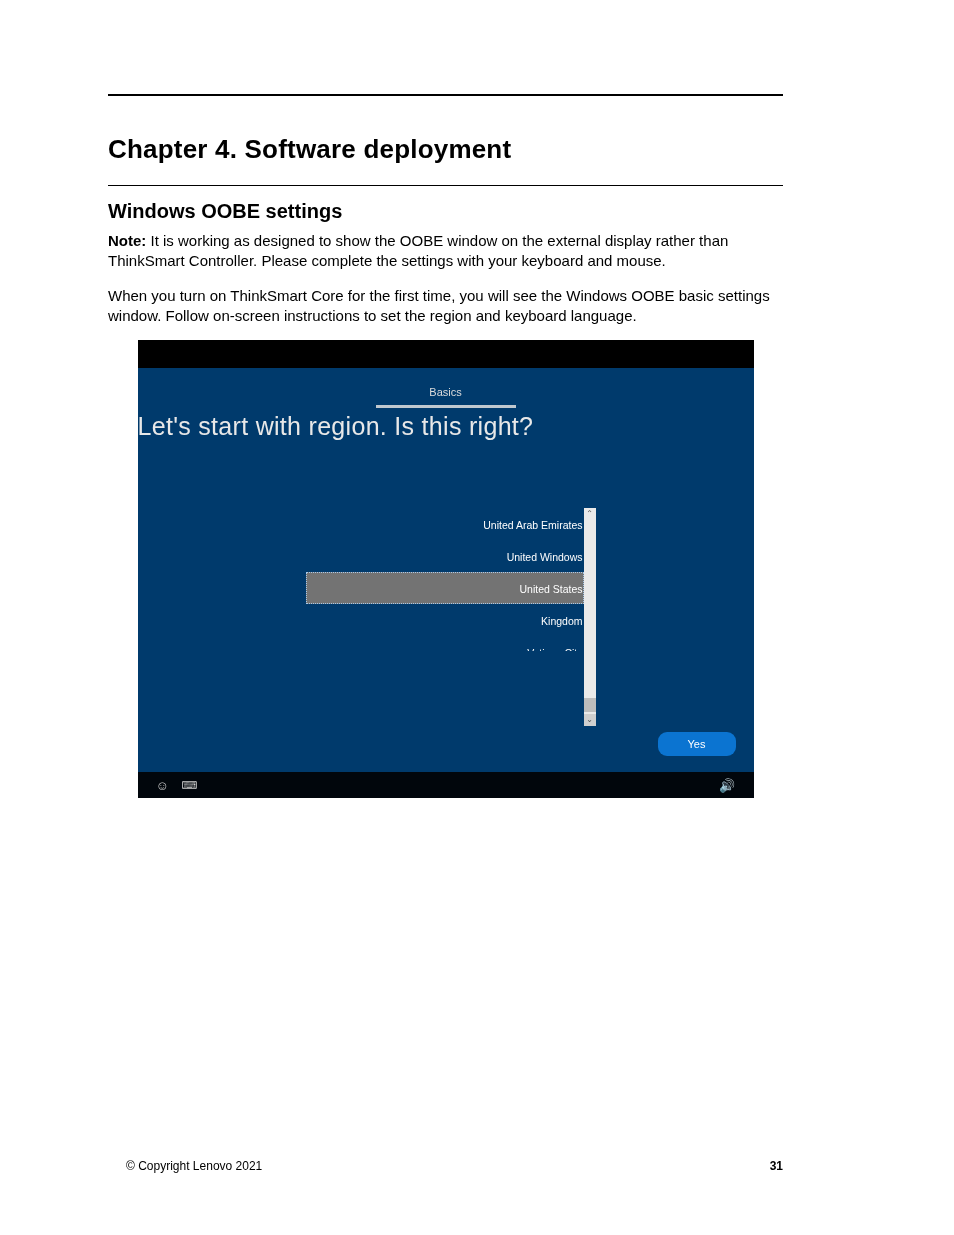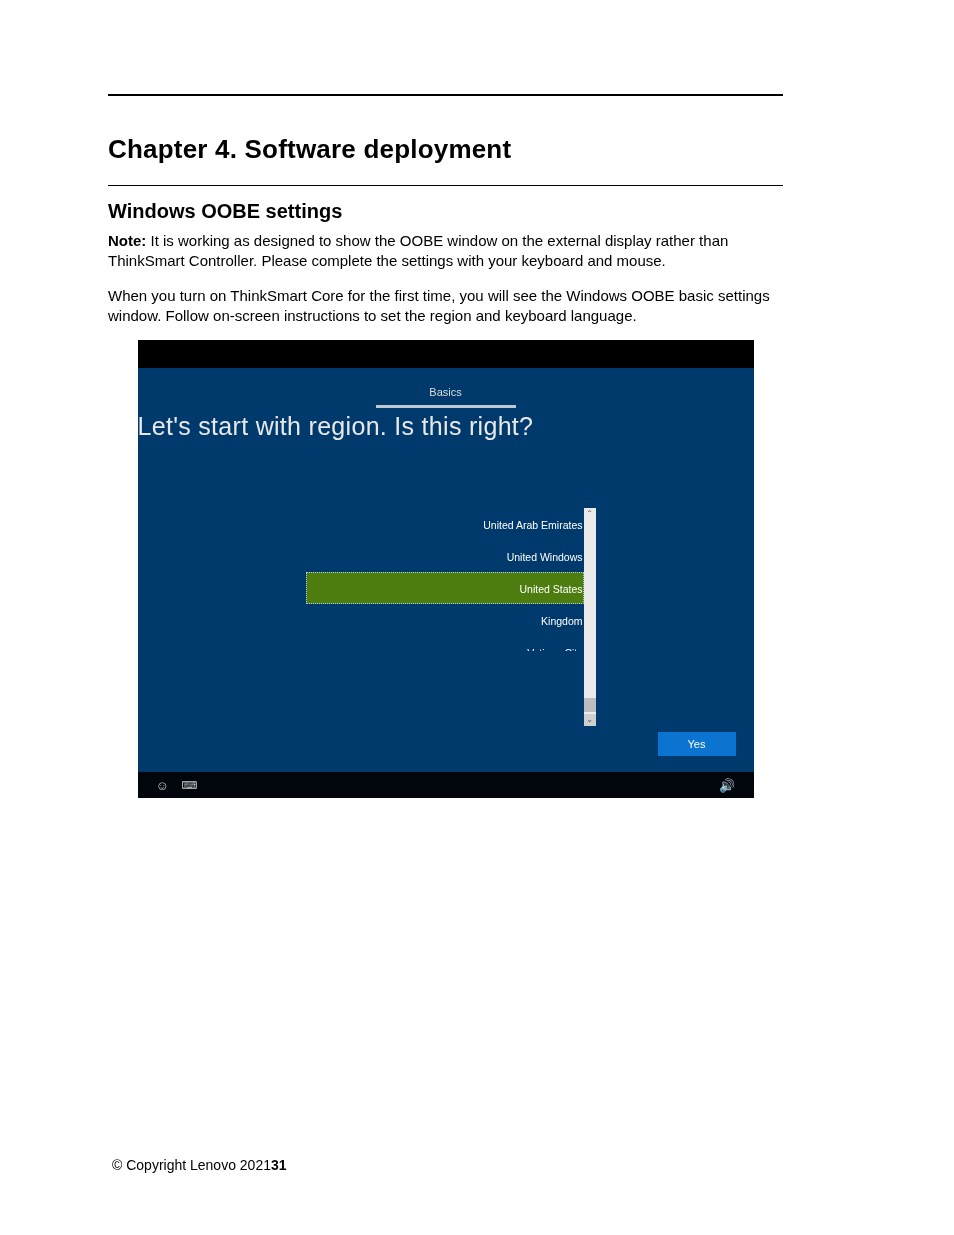--- a/index.html
+++ b/index.html
@@ -13,31 +13,31 @@
   .body-text { font-size: 15px; line-height: 1.35; margin-bottom: 14px; }
   .note-label { font-weight: bold; }
   .screenshot { width: 616px; height: 458px; margin: 10px auto 0 auto; background: #003a6c; position: relative; overflow: hidden; }
   .ss-top { height: 28px; background: #000; position: relative; }
   .ss-tab { position: absolute; left: 50%; transform: translateX(-50%); top: 0; width: 140px; height: 28px; color: #ddd; font-size: 11px; text-align: center; line-height: 24px; margin-top: 40px; }
   .ss-tab-underline { position: absolute; bottom: 0; left: 0; right: 0; height: 3px; background: #c0c8cf; }
   .ss-heading { color: #e8e8e8; font-size: 25px; font-weight: 300; margin-top: 44px; letter-spacing: 0.3px; }
   .ss-listwrap { position: absolute; left: 168px; top: 168px; width: 290px; height: 218px; }
   .ss-list { position: absolute; left: 0; top: 0; width: 278px; height: 218px; overflow: hidden; text-align: right; }
   .ss-item { height: 32px; line-height: 32px; padding-left: 12px; color: #fff; font-size: 10.5px; border: 1px solid transparent; }
-  .ss-item.selected { background: #4d7c0f; border: 1px dotted #a8c8e8; }
+  .ss-item.selected { background: #737373; border: 1px dotted #a8c8e8; }
   .ss-item.partial { height: 16px; overflow: hidden; }
   .ss-scroll { position: absolute; right: 0; top: 0; width: 12px; height: 218px; background: #eaeaea; }
   .ss-scroll-up, .ss-scroll-down { width: 12px; height: 12px; color: #555; font-size: 8px; text-align: center; line-height: 12px; }
   .ss-scroll-up { position: absolute; top: 0; }
   .ss-scroll-down { position: absolute; bottom: 0; background: #cfcfcf; }
   .ss-scroll-thumb { position: absolute; left: 0; width: 12px; top: 190px; height: 14px; background: #bdbdbd; }
-  .ss-yes { position: absolute; right: 18px; bottom: 42px; width: 78px; height: 24px; background: #0b74d1; color: #fff; font-size: 11px; text-align: center; line-height: 24px; }
+  .ss-yes { position: absolute; right: 18px; bottom: 42px; width: 78px; height: 24px; background: #0b74d1; color: #fff; font-size: 11px; text-align: center; line-height: 24px; border-radius: 9px; }
   .ss-bottom { position: absolute; left: 0; right: 0; bottom: 0; height: 26px; background: #01060c; }
   .ss-bottom-icon { position: absolute; bottom: 5px; color: #d0d0d0; font-size: 13px; }
-  .footer { position: absolute; left: 112px; right: 96px; bottom: 62px; display: flex; font-size: 14px; }
+  .footer { position: absolute; left: 126px; right: 96px; bottom: 62px; display: flex; justify-content: space-between; font-size: 12px; }
   .page-num { font-weight: bold; }
 </style>
 </head>
 <body>
 
 <div class="page">
   <div class="content">
     <div class="rule-top"></div>
     <h1 class="chapter-title">Chapter 4.   Software deployment</h1>
     <div class="rule-mid"></div>

